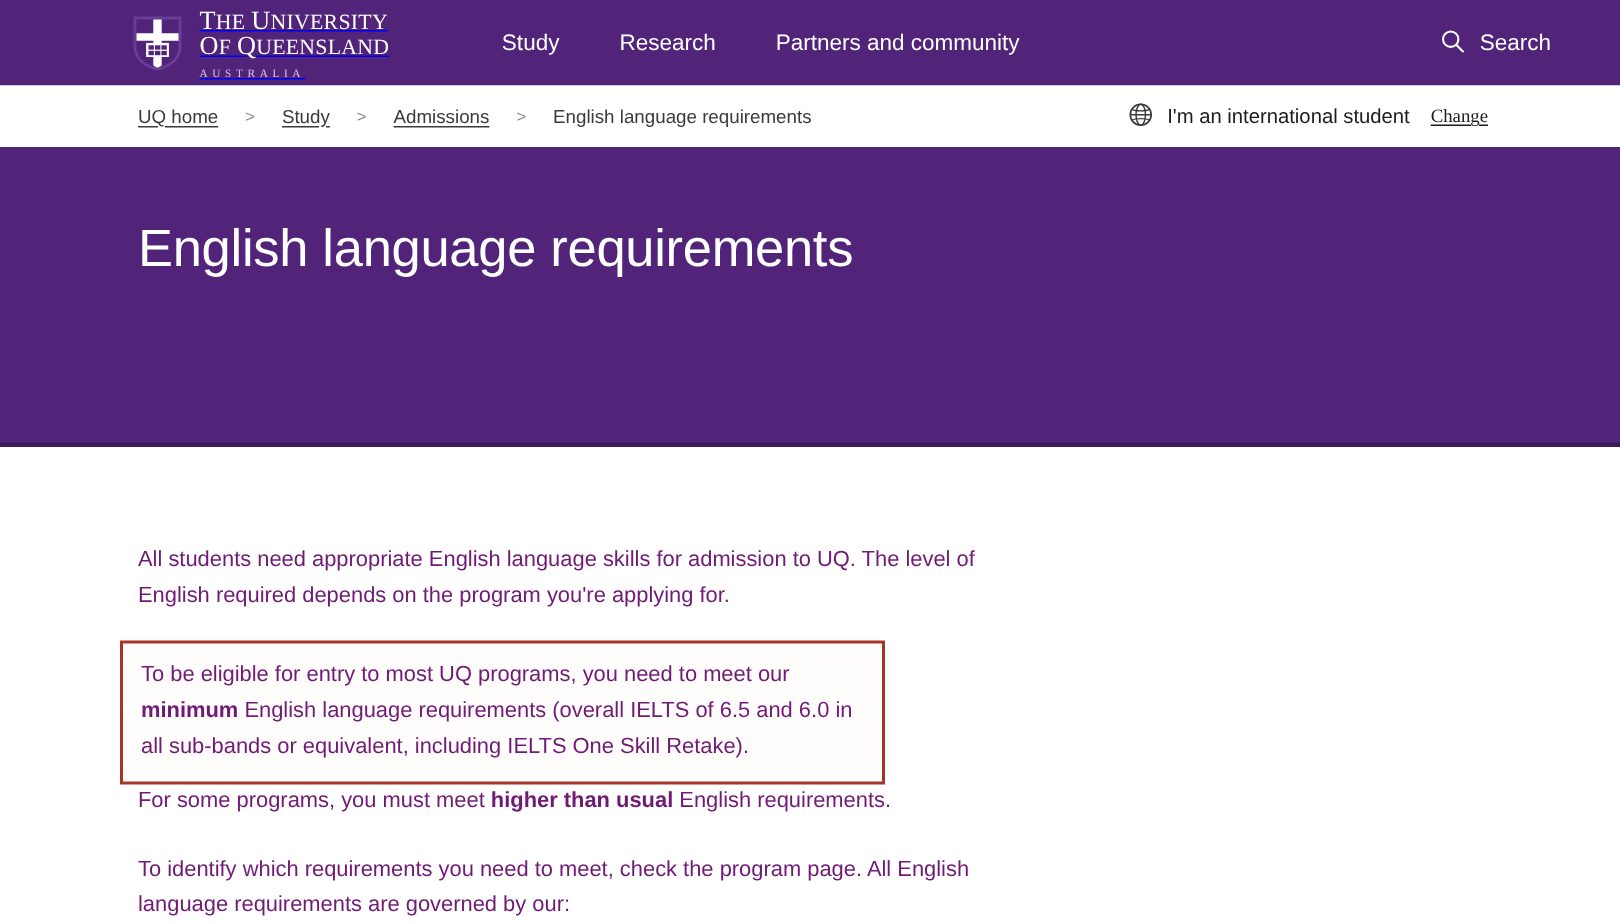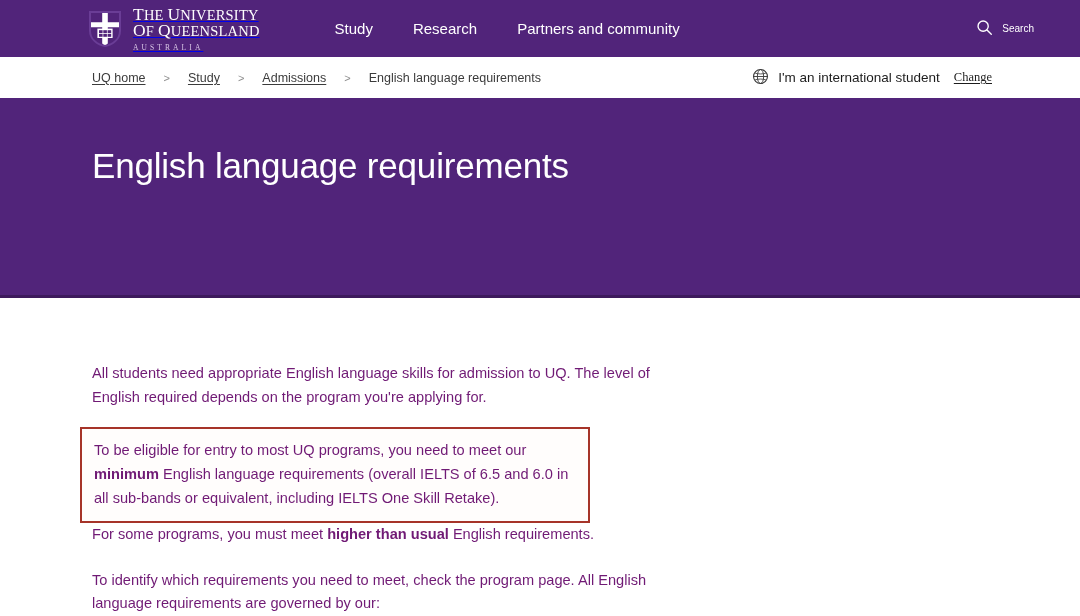--- a/index.html
+++ b/index.html
@@ -51,21 +51,21 @@
   }
 
   .search-btn {
     position: absolute;
     right: 40px; top: 50%;
     transform: translateY(-50%);
     display: flex; align-items: center; gap: 9px;
     background: none; border: none; cursor: pointer;
     padding: 4px 6px;
   }
-  .search-btn .lbl { color: #ffffff; font-size: 10px; }
+  .search-btn .lbl { color: #ffffff; font-size: 15px; }
 
   
   .crumbbar {
     height: 41px;
     background: #ffffff;
     display: flex;
     align-items: center;
     padding: 0 40px 0 92px;
     position: relative;
   }

